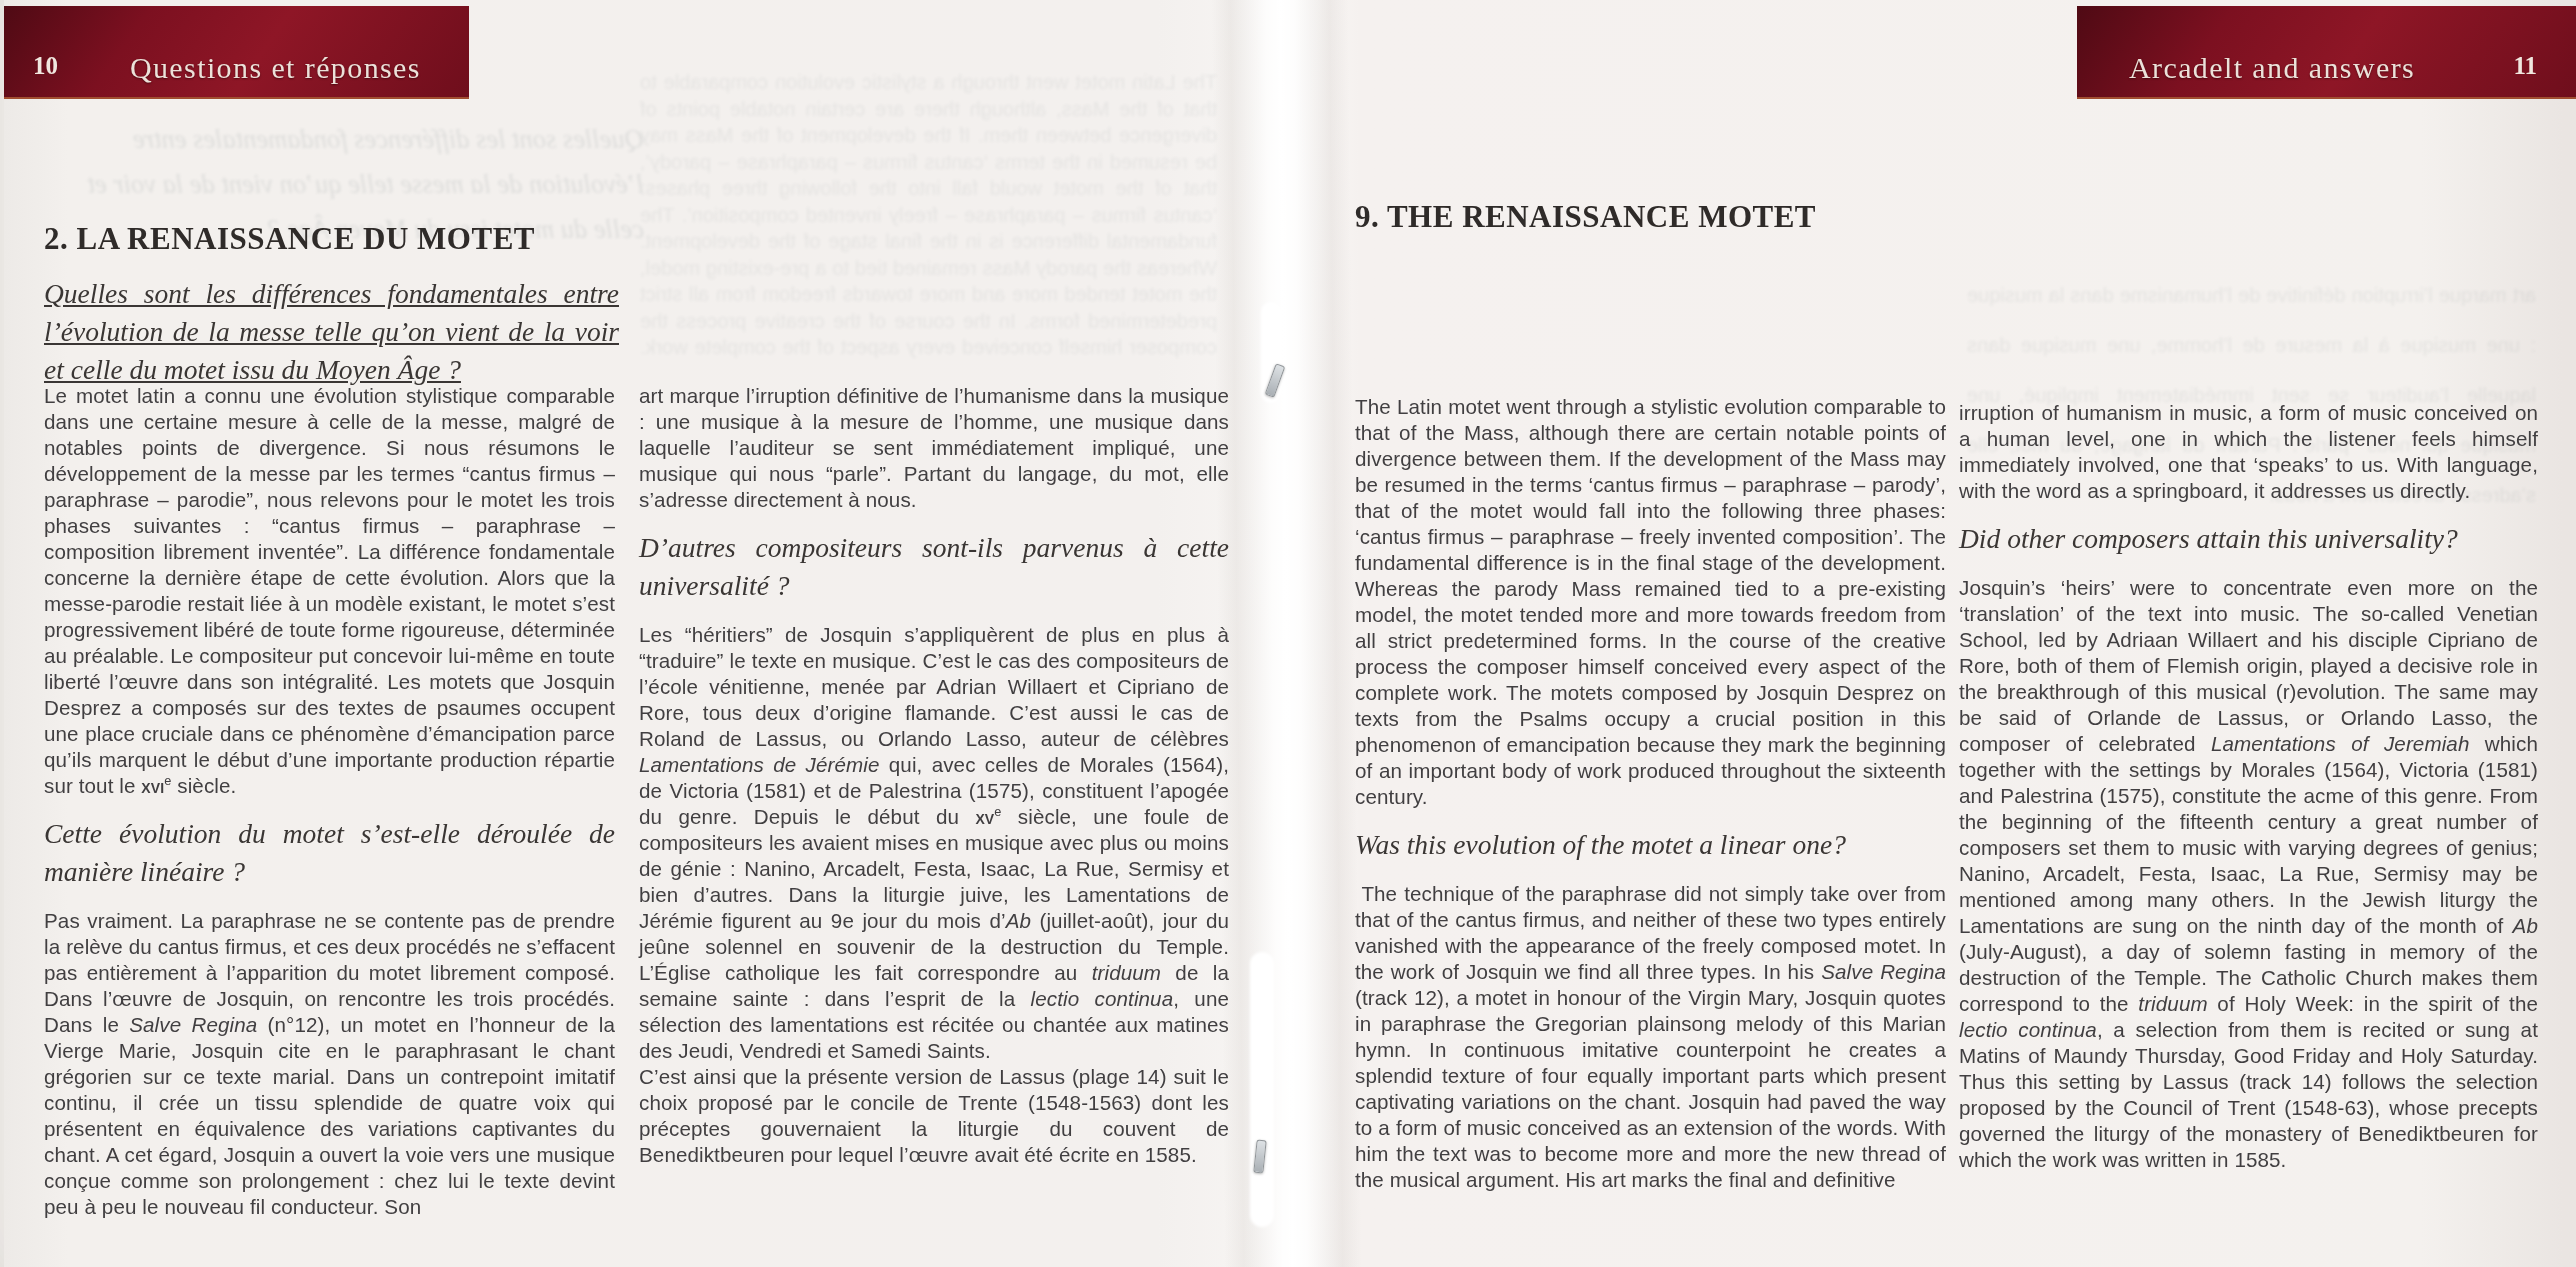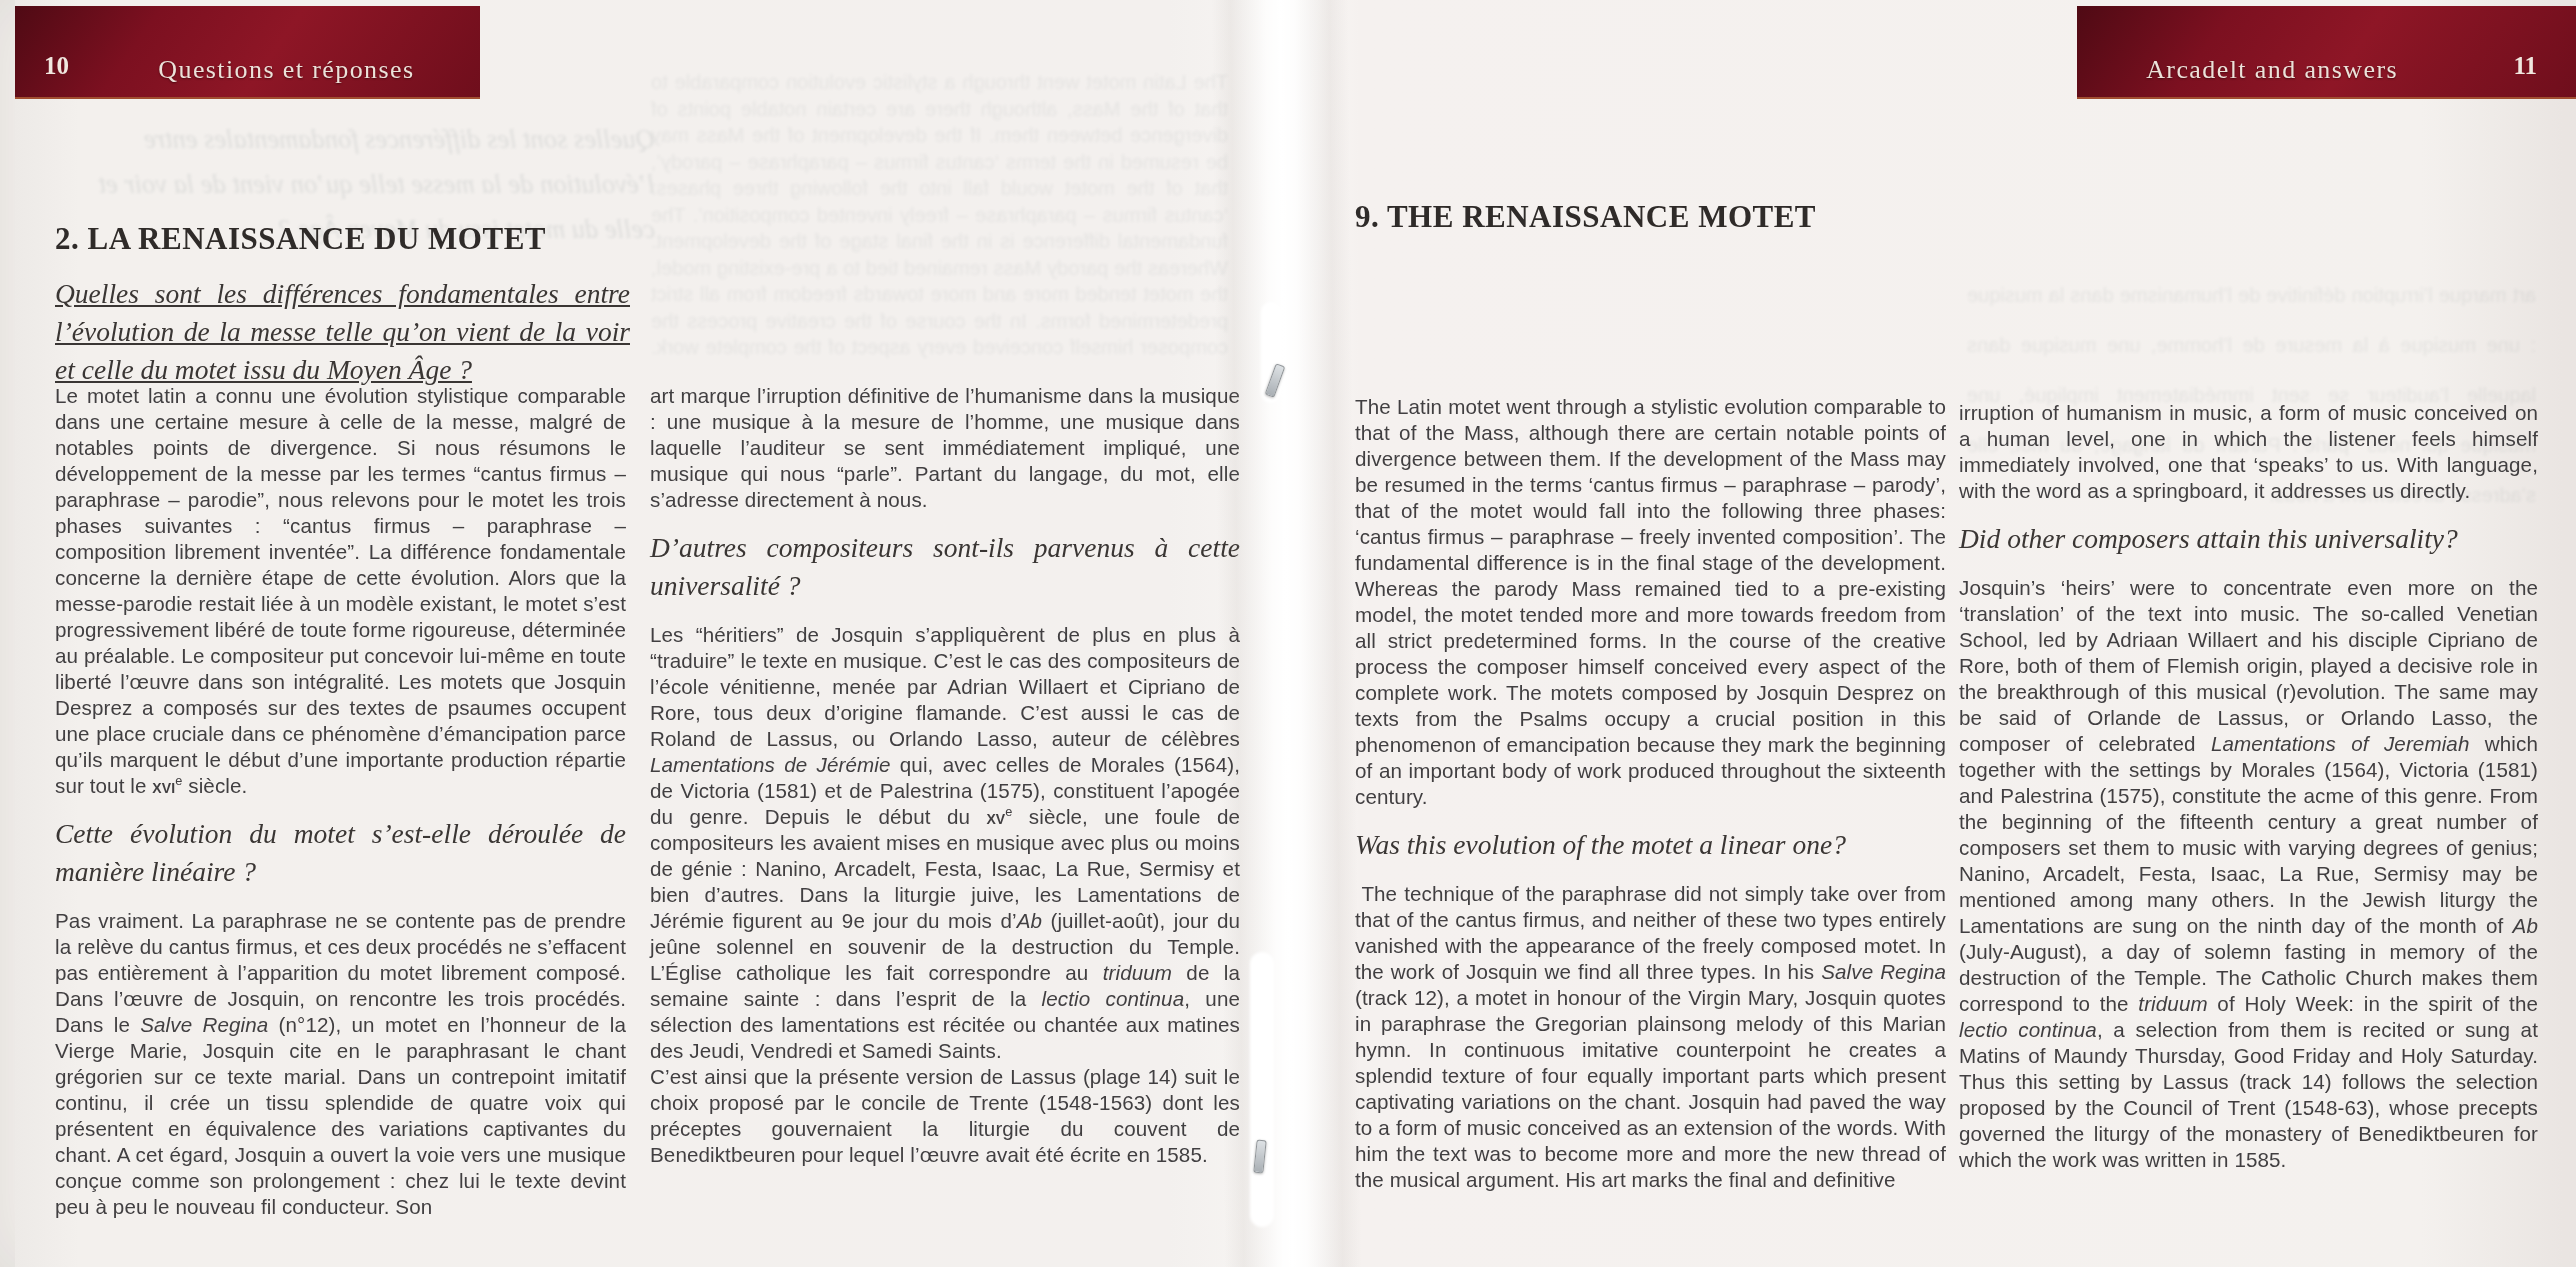--- a/index.html
+++ b/index.html
@@ -1,36 +1,36 @@
 <!DOCTYPE html>
 <html style="font-size:14.6px"><head>
 <meta charset="utf-8">
 <style>
   html,body{margin:0;padding:0;background:#dedbd7;}
   .canvas{position:relative;width:2576px;height:1268px;overflow:hidden;
           background:#f3f0ed;font-family:"Liberation Sans",sans-serif;
           box-shadow:inset 0 0 64px rgba(60,45,35,.10);}
   .page{position:absolute;top:0;height:100%;}
-  .page-left{left:15px;width:1282px;
+  .page-left{left:4px;width:1282px;
     background:linear-gradient(90deg,#edeae7 0%,#f3f0ed 5%,#f3f0ee 90%,#f8f6f4 100%);}
   .page-right{left:1282px;width:1294px;
     background:linear-gradient(90deg,#fbfaf9 0%,#f5f1ef 6%,#f4f1ee 88%,#eae5e2 99%);}
 
   
   .banner{position:absolute;top:5.5px;height:91px;
     background:linear-gradient(125deg,#4f0a14 0%,#7c1020 28%,#8e1626 55%,#6f0e1c 100%);
     border-bottom:2.7px solid #a14e30;}
   .banner-left{left:0;width:465px;}
   .banner-right{left:795px;width:500px;} 
   .pagenum{position:absolute;bottom:16.5px;font-family:"Liberation Serif",serif;
     font-weight:bold;font-size:25px;color:#f0e7df;}
   .banner-left .pagenum{left:29px;}
   .banner-right .pagenum{right:40px;}
   .banner-title{position:absolute;bottom:12px;text-align:center;
-    font-family:"Liberation Serif",serif;font-size:26px;color:#ece1d9;
+    font-family:"Liberation Serif",serif;font-size:30px;color:#ece1d9;
     letter-spacing:1.4px;text-shadow:0 0.9px 1.8px rgba(40,0,5,.6);}
   .banner-left .banner-title{left:87px;right:9.2px;}
   .banner-right .banner-title{left:9.2px;right:119px;}
 
   
   .heading{position:absolute;margin:0;font-family:"Liberation Serif",serif;
     font-weight:bold;font-size:31px;letter-spacing:0.5px;color:#2f2b29;white-space:nowrap;}
   .question{font-family:"Liberation Serif",serif;font-style:italic;
     font-size:27.5px;line-height:38px;color:#3a3634;text-align:justify;}
   .q-lead{position:absolute;margin:0;}

